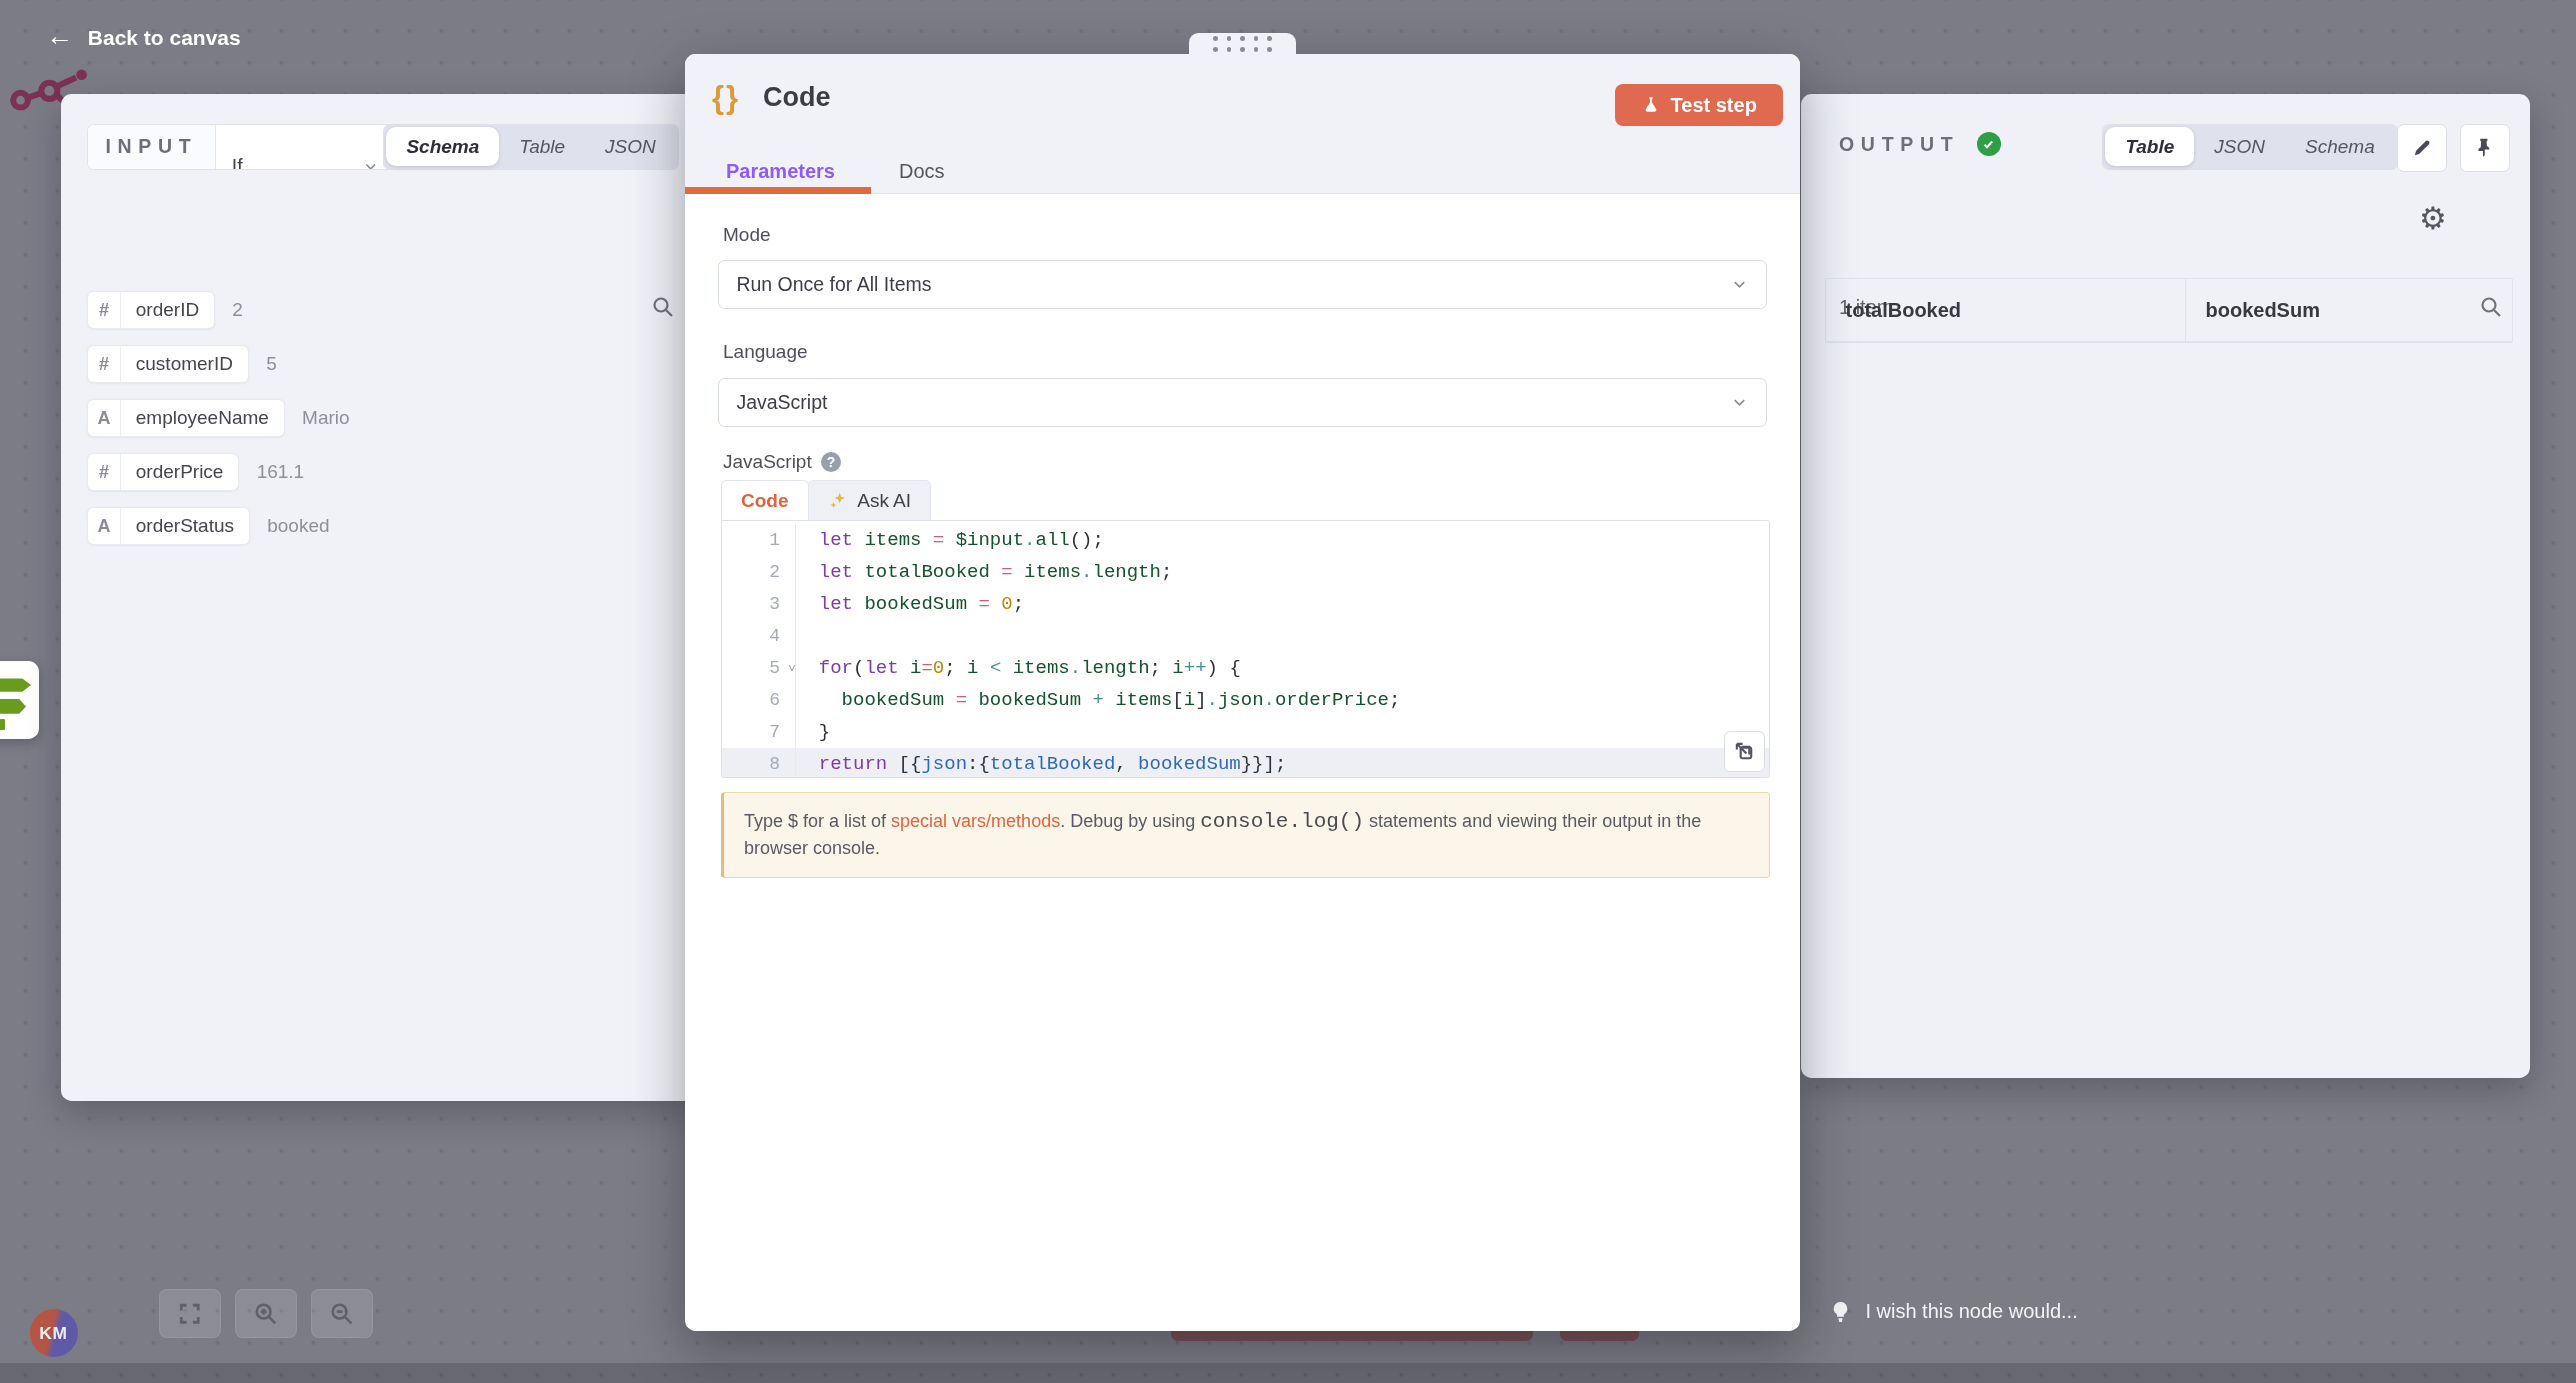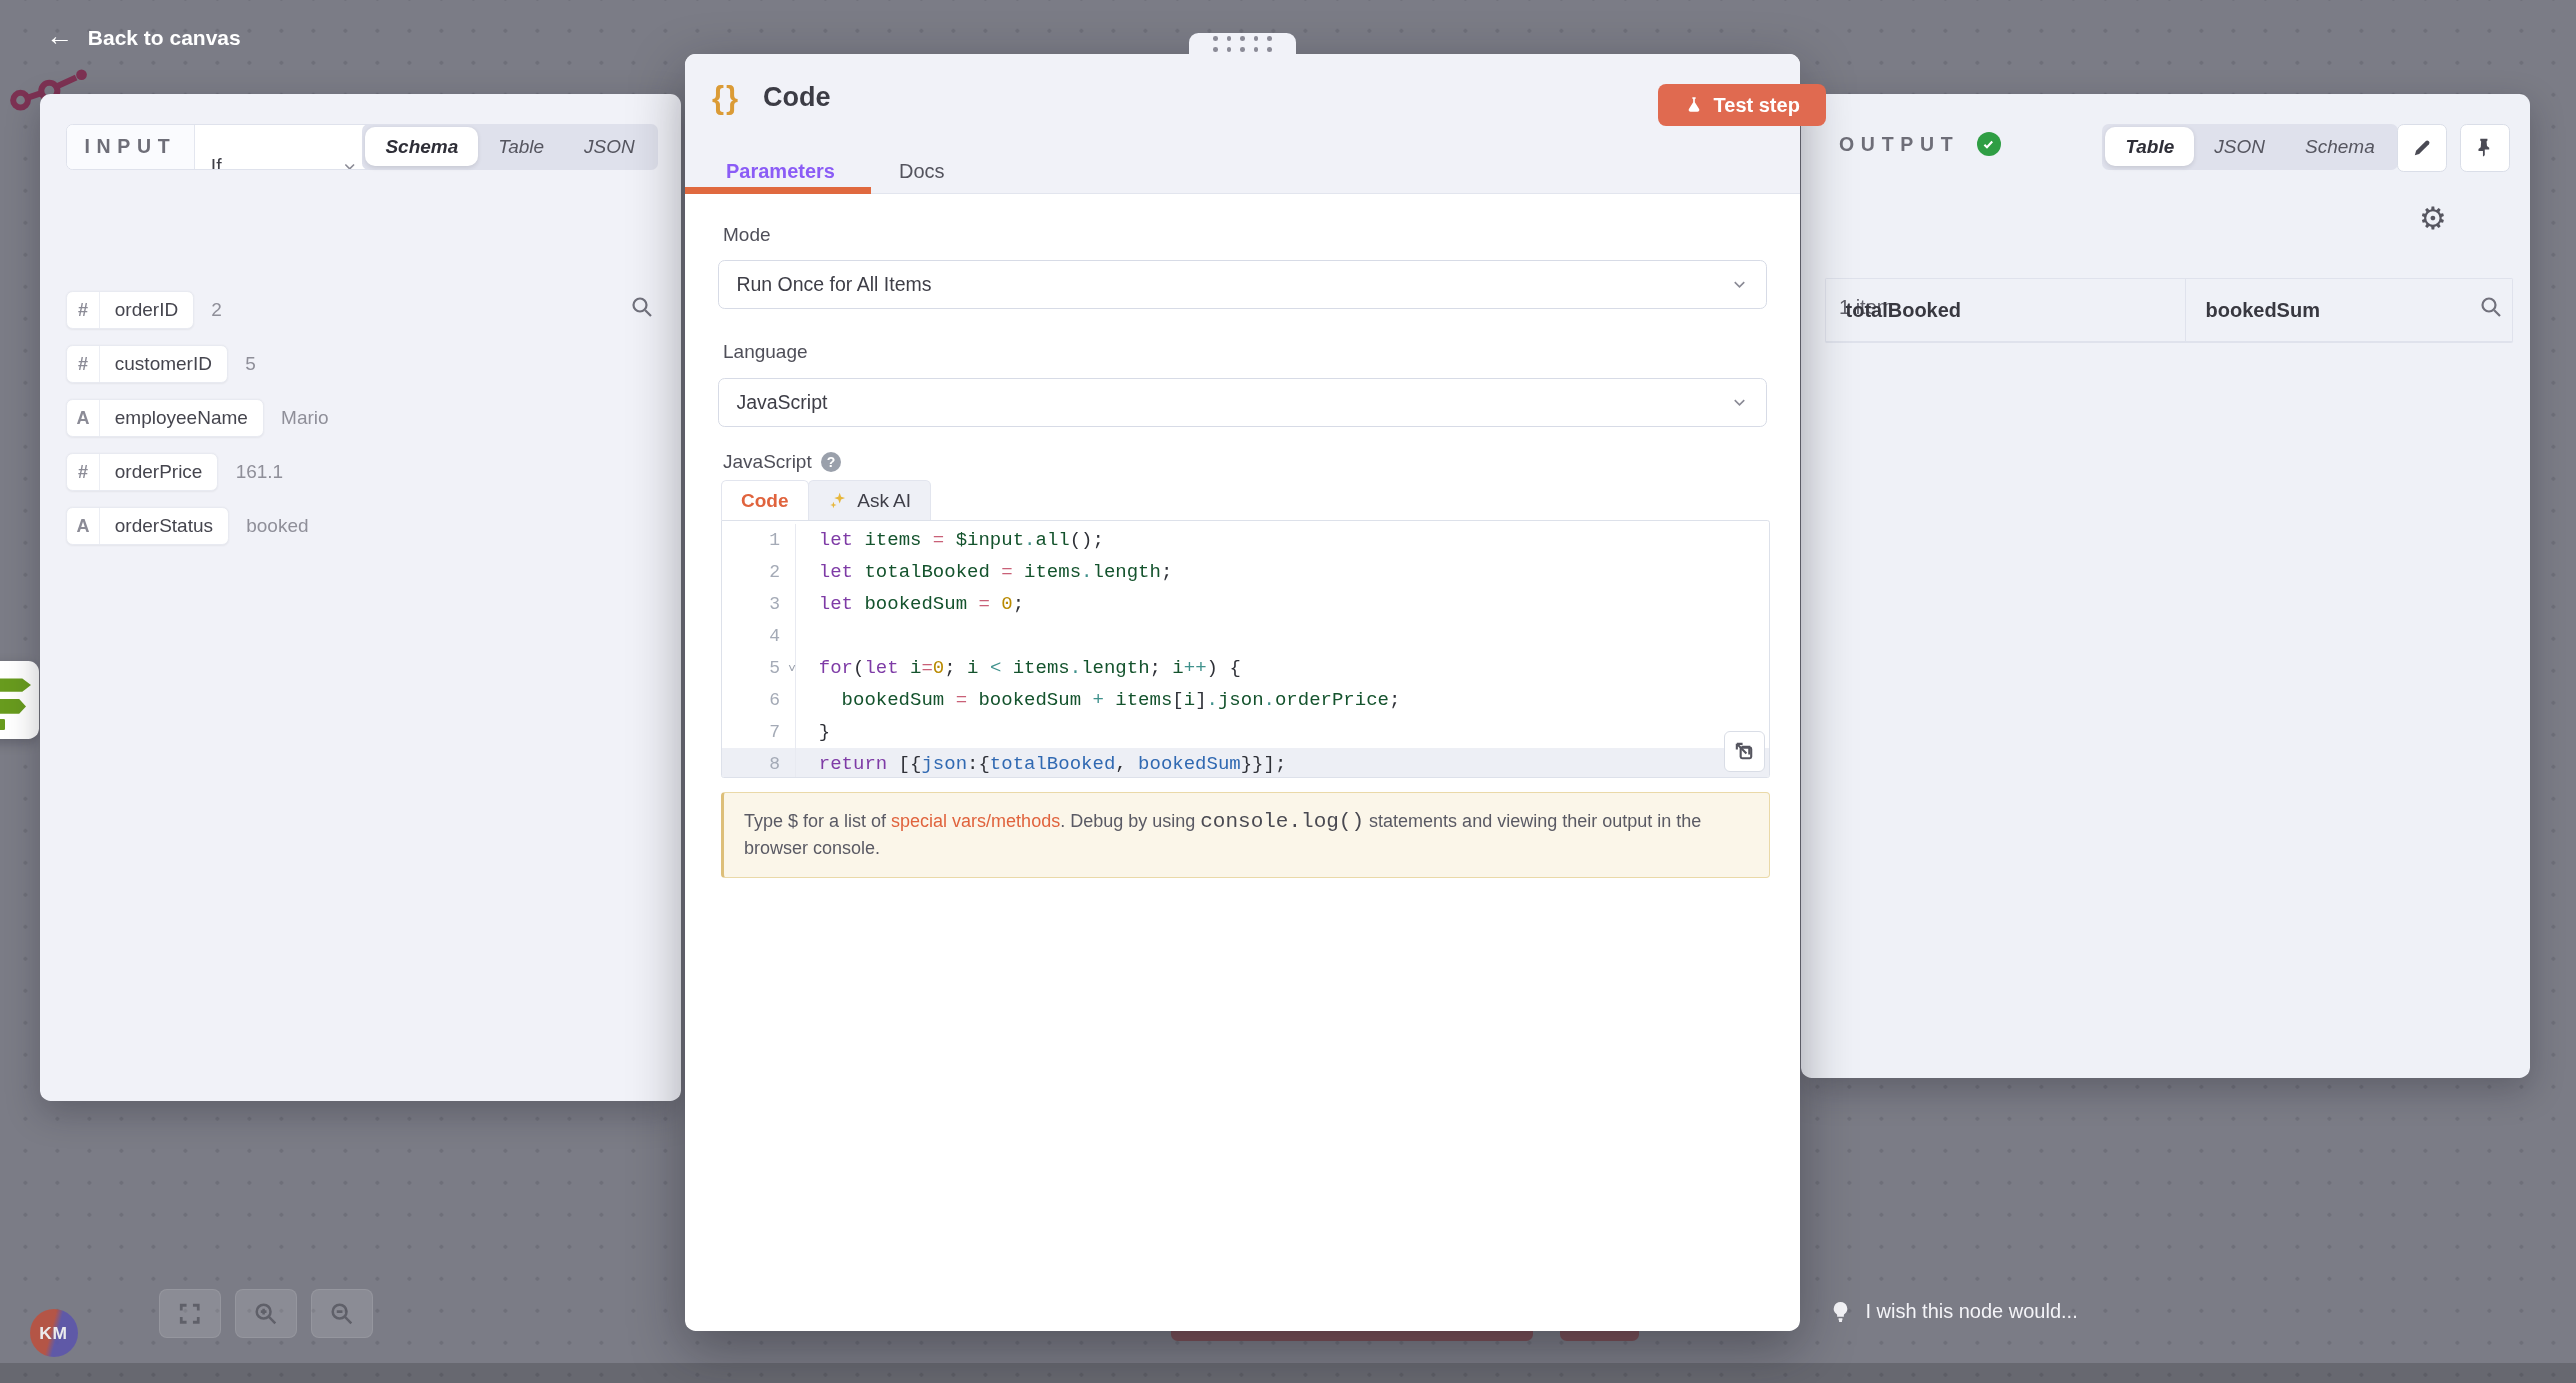--- a/index.html
+++ b/index.html
@@ -37,21 +37,21 @@
   .panel{background:#f1f2f8;border-radius:10.7px;box-shadow:0 12px 34px rgba(25,25,35,.28);z-index:10;}
   .seg{display:flex;align-items:center;background:#dfe1ec;border-radius:6.7px;padding:3.4px;height:46px;box-sizing:border-box;}
   .seg .seg-item{padding:0 20px;height:39px;display:flex;align-items:center;border-radius:10px;
        font-size:19px;color:#55555f;cursor:pointer;white-space:nowrap;font-style:italic;}
   .seg .seg-item.active{background:#fff;color:#2e2e37;font-weight:700;box-shadow:0 1.3px 4px rgba(30,30,40,.12);}
   .io-label{font-size:19.5px;letter-spacing:6.7px;color:#6e6e78;font-weight:600;}
   .count{font-size:20px;color:#60606a;}
   .icon-btn{display:flex;align-items:center;justify-content:center;cursor:pointer;}
 
   
-  .input-panel{left:40px;top:94px;width:641px;height:1007px;}
+  .input-panel{left:61px;top:94px;width:641px;height:1007px;}
   .input-select{left:26px;top:29.5px;height:46px;display:flex;align-items:stretch;border:0.7px solid #dfe2ec;
        border-radius:6.7px;background:#fff;box-sizing:border-box;overflow:hidden;}
   .input-select .lab{display:flex;align-items:center;padding:0 17.4px;background:#fafbfe;border-right:0.7px solid #e3e6ef;}
   .input-select .val{display:flex;align-items:center;gap:47px;padding:0 16px;font-size:19.5px;color:#3f3f48;min-width:148px;
        justify-content:space-between;cursor:pointer;margin-top:40px;}
   .in-seg{left:322px;top:29.5px;}
   .items-row{left:26px;top:201px;width:588px;display:flex;justify-content:space-between;align-items:center;}
   .schema-list{left:26px;top:181px;width:604px;}
   .schema-row{display:flex;align-items:center;height:38px;margin-top:16px;cursor:grab;}
   .pill{display:flex;align-items:stretch;background:#fff;border:0.7px solid #e8eaf1;border-radius:6.7px;height:38px;
@@ -65,21 +65,21 @@
   .modal{left:685px;top:54px;width:1115px;height:1277px;background:#fff;border-radius:10.7px;
        box-shadow:0 17.4px 54px rgba(20,20,30,.38);z-index:20;}
   .drag-tab{left:504px;top:-21.5px;width:107px;height:23px;background:#f1f2f8;border-radius:9.4px 9.4px 0 0;
        display:flex;align-items:center;justify-content:center;cursor:grab;}
   .drag-dots{display:grid;grid-template-columns:repeat(5,4.7px);grid-gap:6.7px 8.7px;}
   .drag-dots i{width:4.7px;height:4.7px;border-radius:50%;background:#8b8b97;}
   .modal-header{left:0;top:0;width:100%;height:140px;background:#f1f2f8;border-radius:10.7px 10.7px 0 0;
        border-bottom:0.7px solid #e2e5ee;box-sizing:border-box;}
   .braces{left:27px;top:25.5px;font-size:31px;font-weight:700;color:#db9b36;letter-spacing:2px;}
   .node-title{left:78px;top:28px;font-size:27px;font-weight:700;color:#3c3c45;}
-  .test-btn{left:973px;top:30px;width:168px;height:42px;background:#e06a50;border-radius:8px;
+  .test-btn{left:930px;top:30px;width:168px;height:42px;background:#e06a50;border-radius:8px;
        display:flex;align-items:center;justify-content:center;gap:9.4px;color:#fff;font-size:20px;font-weight:700;cursor:pointer;}
   .node-tabs{left:0;top:86px;height:54px;width:100%;}
   .node-tab{position:absolute;top:20px;font-size:20px;cursor:pointer;}
   .tab-params{left:41px;color:#8b5cf6;font-weight:600;}
   .tab-docs{left:214px;color:#54545e;}
   .tab-underline{position:absolute;left:0;bottom:0;width:186px;height:6.7px;background:#e0693f;}
   .gear{left:1734px;top:146px;font-size:31px;color:#565660;cursor:pointer;z-index:21;}
 
   .modal-body{left:0;top:140px;width:100%;height:1137px;}
   .fieldlab{font-size:19px;color:#4f4f59;}

